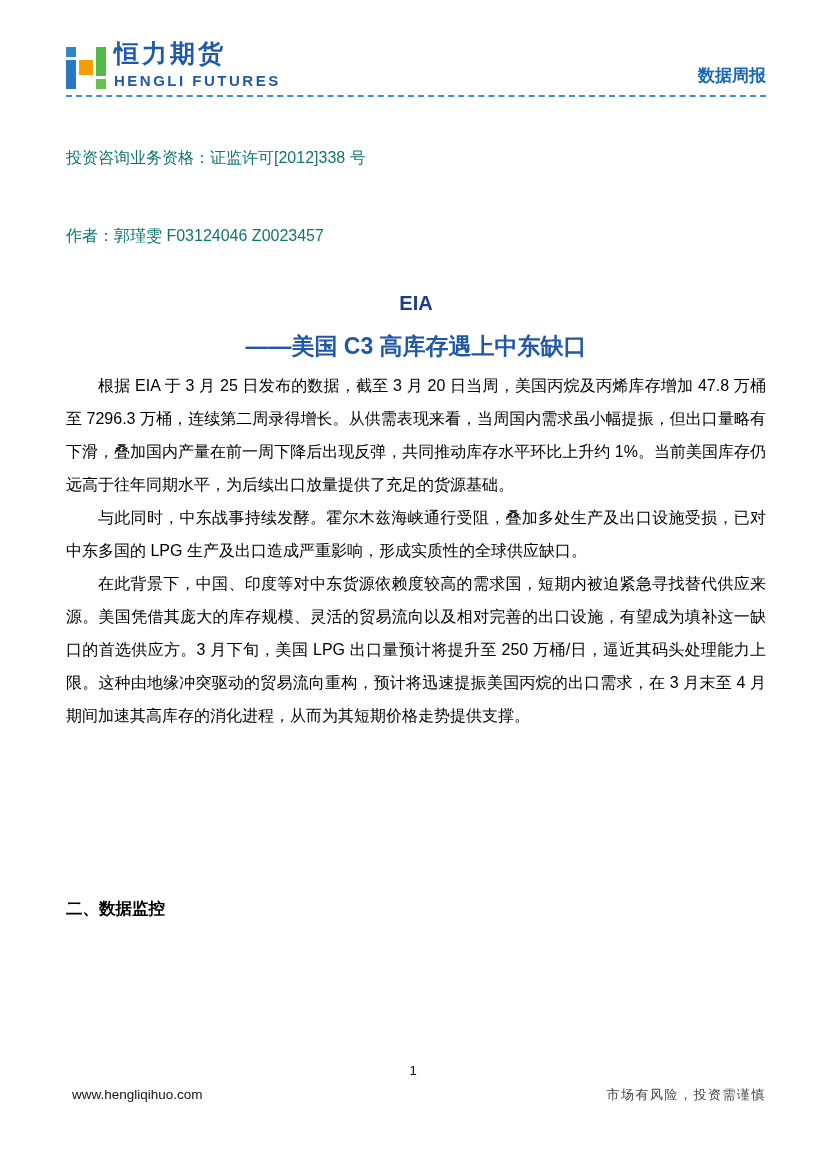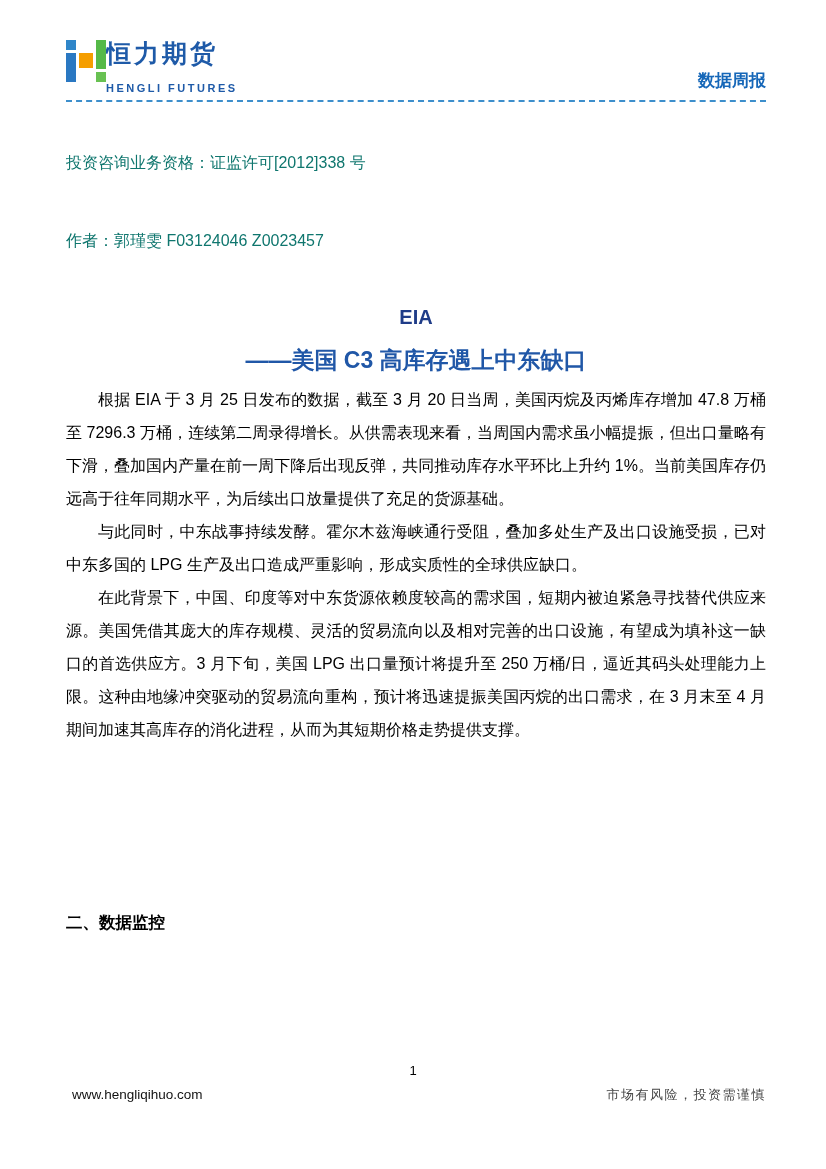--- a/index.html
+++ b/index.html
@@ -22,53 +22,53 @@
 
   
   .header {
     display: flex;
     align-items: flex-end;
     justify-content: space-between;
     padding-top: 40px;
     padding-bottom: 6px;
     border-bottom: 2px dashed #3d8fcc;
   }
-  .brand { display: flex; align-items: flex-start; }
+  .brand { display: flex; align-items: flex-end; gap: 8px; }
   .logo-icon {
     position: relative;
     width: 40px; height: 42px;
     flex: 0 0 auto;
   }
   .logo-icon .bar-left-top    { position: absolute; left: 0;  top: 0;   width: 10px; height: 10px; background: #2f86c9; }
   .logo-icon .bar-left-bottom { position: absolute; left: 0;  top: 13px; width: 10px; height: 29px; background: #2a78c2; }
   .logo-icon .bar-right-top   { position: absolute; right: 0; top: 0;   width: 10px; height: 29px; background: #55b948; }
   .logo-icon .bar-right-bottom{ position: absolute; right: 0; top: 32px; width: 10px; height: 10px; background: #68c152; }
   .logo-icon .center-square   { position: absolute; left: 13px; top: 13px; width: 14px; height: 15px; background: #f59e00; }
   .wordmark .cn {
     font-size: 25px; font-weight: bold; color: #1e5aa8;
     letter-spacing: 3px; line-height: 1.05;
   }
   .wordmark .en {
-    font-size: 11px; font-weight: bold; color: #1e5aa8;
-    letter-spacing: 2.5px; margin-top: 16px;
+    font-size: 15px; font-weight: bold; color: #1e5aa8;
+    letter-spacing: 2.5px; margin-top: 6px;
   }
   .report-type {
     font-size: 17px; font-weight: bold; color: #1667b8;
     font-family: "Liberation Serif", serif;
     padding-bottom: 2px;
   }
 
   
   .credentials { margin-top: 20px; }
   .credentials p {
     font-size: 16px; line-height: 34px; color: #0f766e; margin-top: 44px;
   }
 
   
-  .title-block { text-align: center; margin-top: 45px; }
+  .title-block { text-align: center; margin-top: 36px; }
   .title-main {
     font-size: 20px; font-weight: bold; color: #1f3c88;
     line-height: 28px;
   }
   .title-sub {
     font-size: 23px; font-weight: bold; color: #2057a7;
     margin-top: 14px; line-height: 30px;
   }
   .title-date {
     font-size: 15px; color: #000; margin-top: 16px; line-height: 22px;

